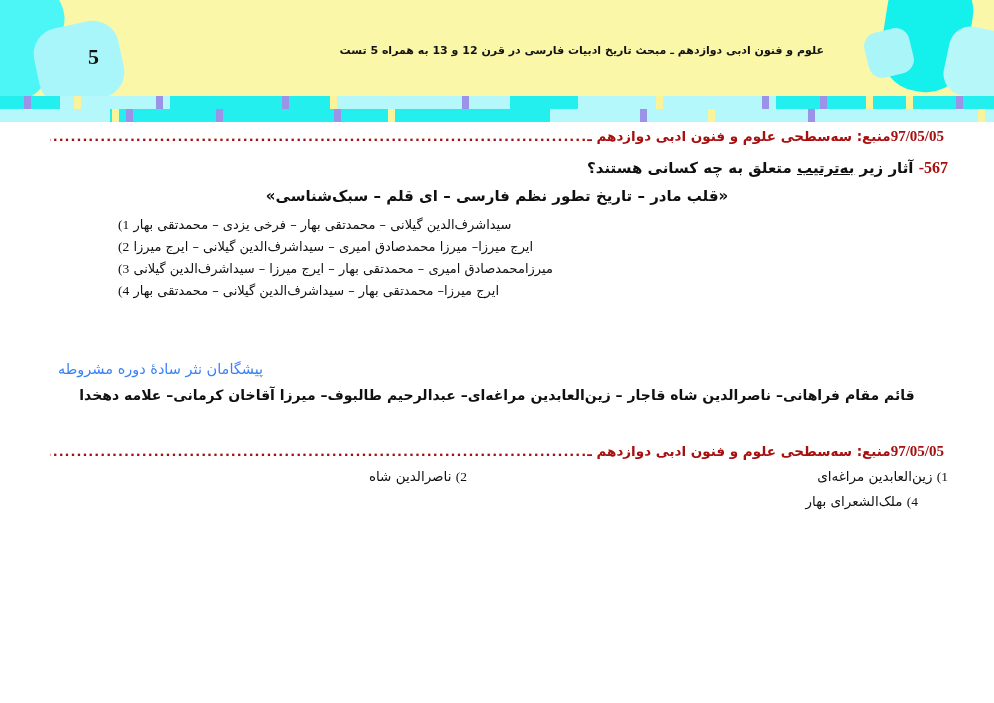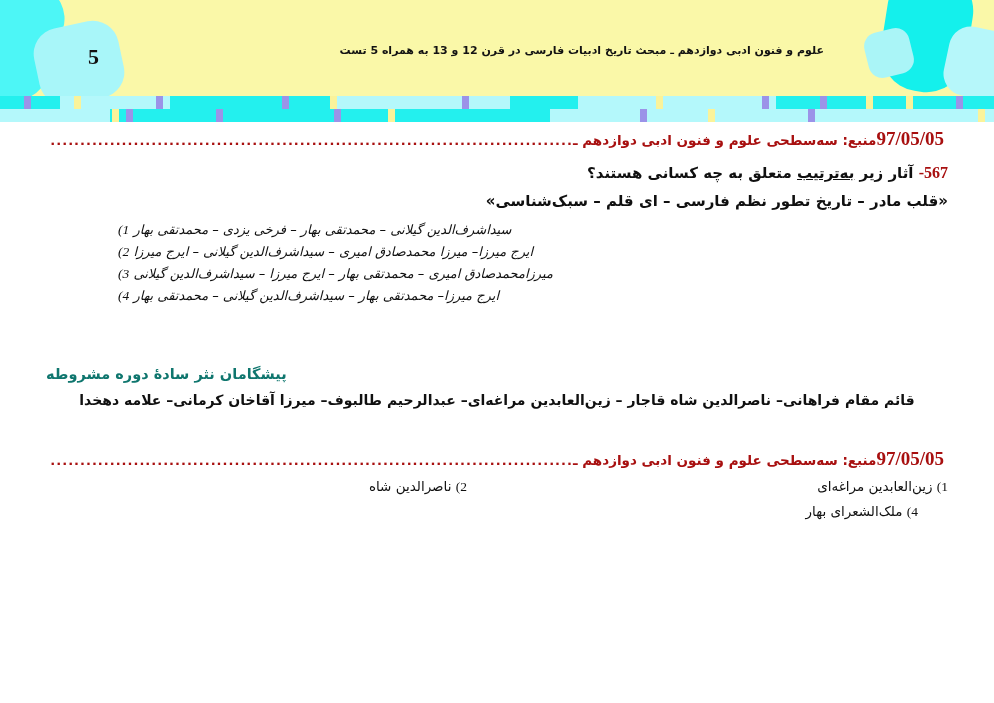--- a/index.html
+++ b/index.html
@@ -137,21 +137,21 @@
     direction: rtl;
     color: #a81010;
     font-size: 13.5px;
     font-weight: bold;
     padding: 0 46px 0 46px;
     margin-top: 6px;
     white-space: nowrap;
   }
   .source-date {
     font-family: "Liberation Serif", "DejaVu Serif", serif;
-    font-size: 19px;
+    font-size: 15px;
     font-weight: bold;
     direction: ltr;
     margin-right: 4px;
   }
   .source-dots {
     flex: 1 1 auto;
     overflow: hidden;
     white-space: nowrap;
     letter-spacing: 1px;
     margin-left: 4px;
@@ -170,40 +170,39 @@
   .q-num {
     color: #a81010;
     font-family: "Liberation Serif", "DejaVu Serif", serif;
     font-size: 16px;
     font-weight: bold;
   }
   .underlined { text-decoration: underline; }
 
   .quote-line {
     direction: rtl;
-    text-align: right;
+    text-align: center;
     font-size: 15px;
     font-weight: bold;
     color: #101010;
     margin-top: 10px;
     padding: 0 46px;
   }
 
   .options {
     margin-top: 12px;
     padding: 0 46px;
   }
   .option-row {
     direction: rtl;
     text-align: left;
     font-size: 13px;
     color: #101010;
     margin-bottom: 6px;
     padding-left: 72px;
-    font-style: italic;
   }
   .opt-num {
     font-family: "Liberation Serif", "DejaVu Serif", serif;
     font-size: 13.5px;
   }
 
   .options-grid {
     margin-top: 8px;
     padding: 0 46px;
     direction: rtl;
@@ -219,25 +218,25 @@
     color: #101010;
     text-align: right;
     padding-left: 40px;
     box-sizing: border-box;
   }
   .grid-cell.col2 { text-align: right; padding-right: 30px; }
 
   .section-heading {
     direction: rtl;
     text-align: left;
-    padding: 0 46px;
+    padding: 0 58px;
     margin-top: 62px;
-    color: #0f766e;
+    color: #3b82f6;
     font-size: 14.5px;
-    font-weight: bold;
+    font-weight: normal;
   }
   .section-body {
     direction: rtl;
     text-align: center;
     padding: 0 40px;
     margin-top: 10px;
     font-size: 14px;
     font-weight: bold;
     color: #101010;
     white-space: nowrap;

